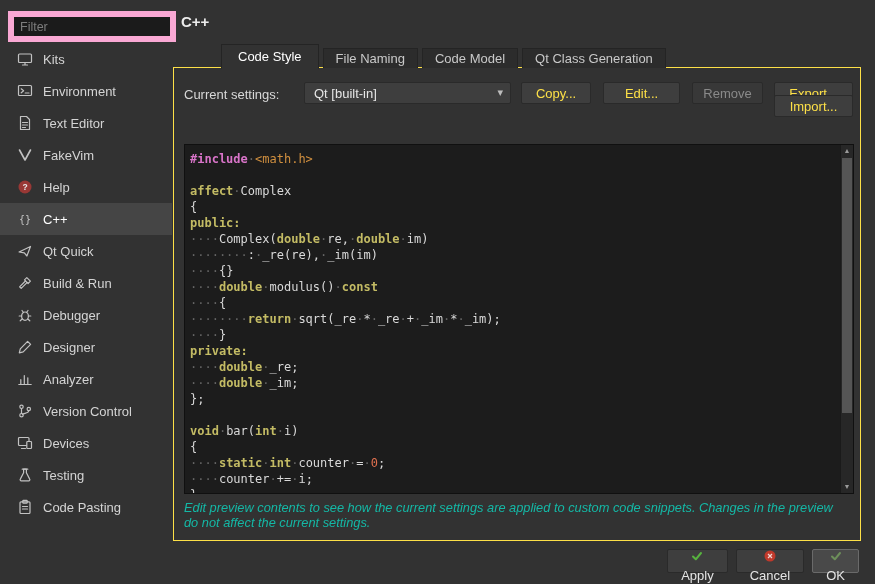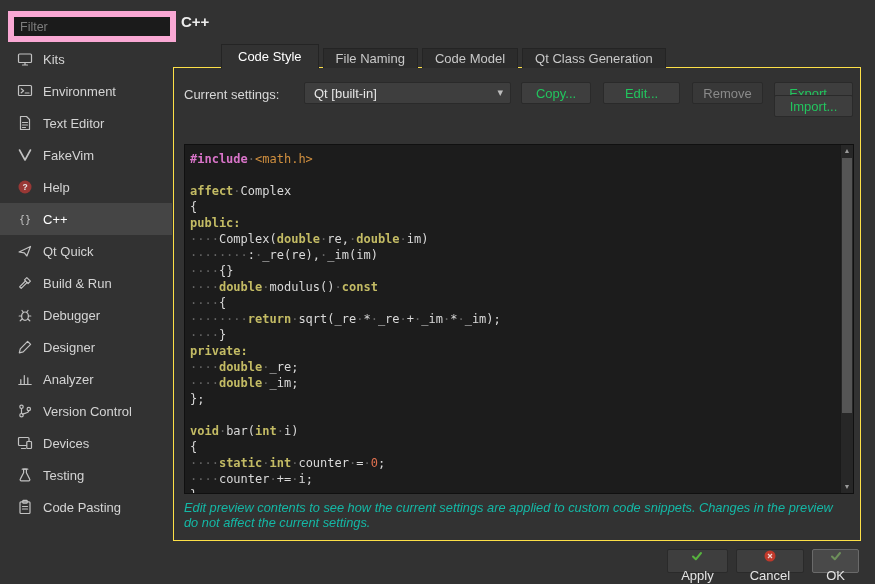--- a/index.html
+++ b/index.html
@@ -53,21 +53,21 @@
   .dropdown{
     position:absolute;left:130px;top:14px;width:207px;height:22px;box-sizing:border-box;
     background:#3e3e3e;border:1px solid #2a2a2a;border-radius:2px;
     display:flex;align-items:center;color:#e6e6e6;font-size:13px;
     padding:0 22px 0 9px;cursor:default;
   }
   .caret{position:absolute;right:7px;top:3px;font-size:11px;color:#bdbdbd;}
   .btn{
     position:absolute;height:22px;box-sizing:border-box;
     background:#3e3e3e;border:1px solid #2a2a2a;border-radius:2px;
-    color:#22c55e;font-size:13px;font-family:"Liberation Sans",sans-serif;
+    color:#fde047;font-size:13px;font-family:"Liberation Sans",sans-serif;
     display:flex;align-items:center;justify-content:center;cursor:default;
   }
   .btn.disabled{color:#8a8a8a;background:#383838;}
   #btn-copy{left:347px;top:14px;width:70px;}
   #btn-edit{left:429px;top:14px;width:77px;}
   #btn-remove{left:518px;top:14px;width:71px;}
   #btn-export{left:600px;top:14px;width:79px;}
   #btn-import{left:600px;top:27px;width:79px;}
   
   .editor{

